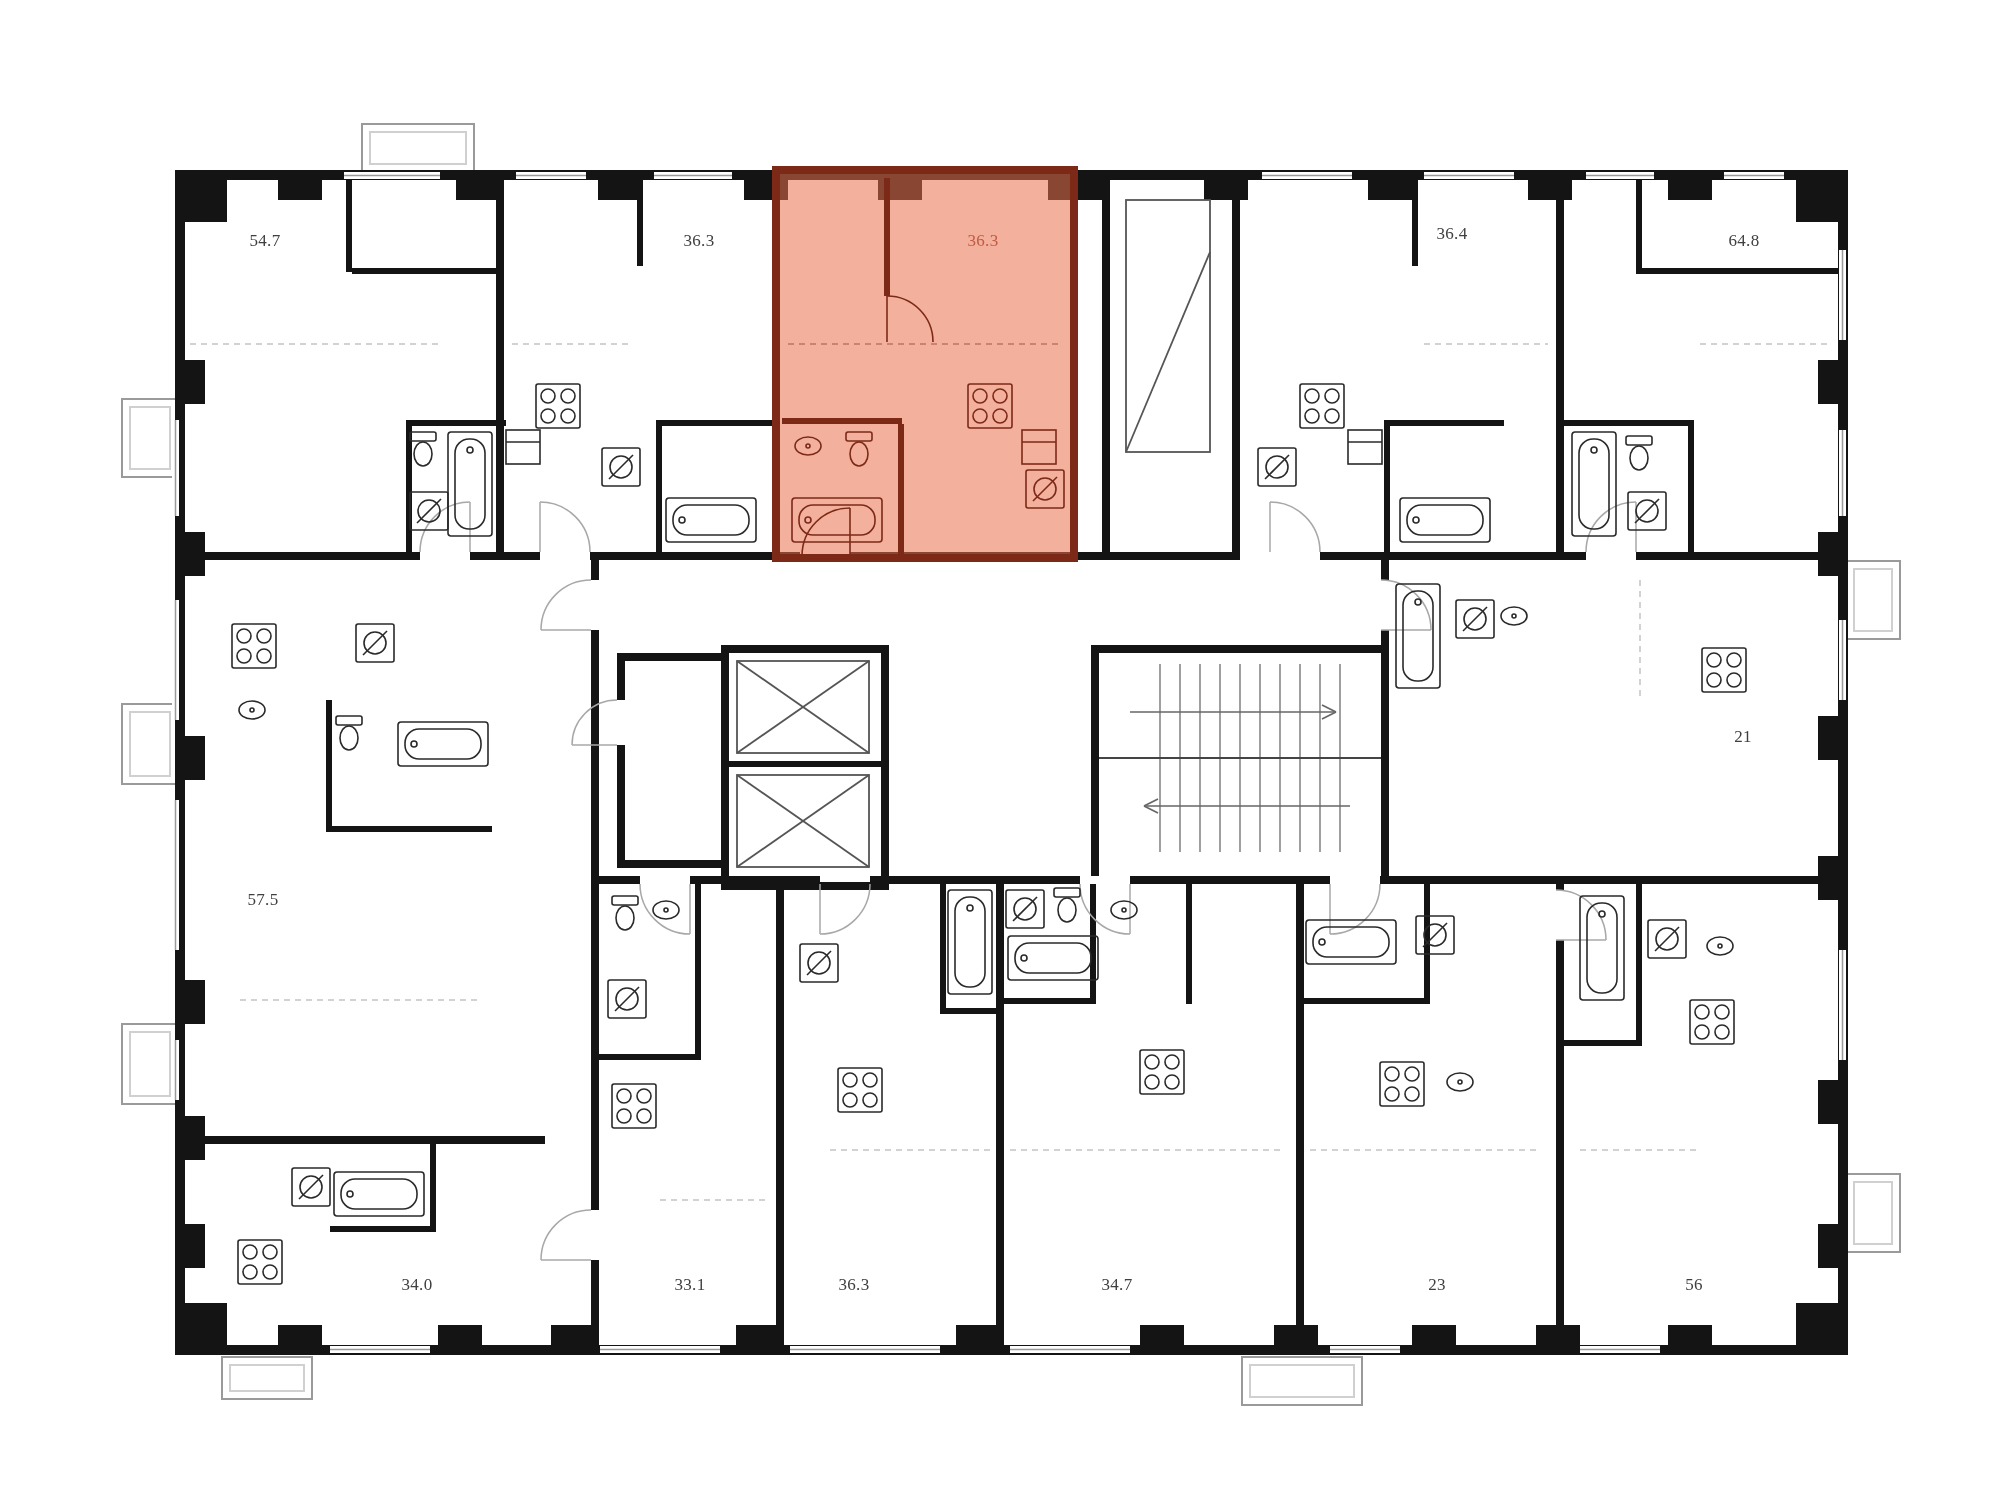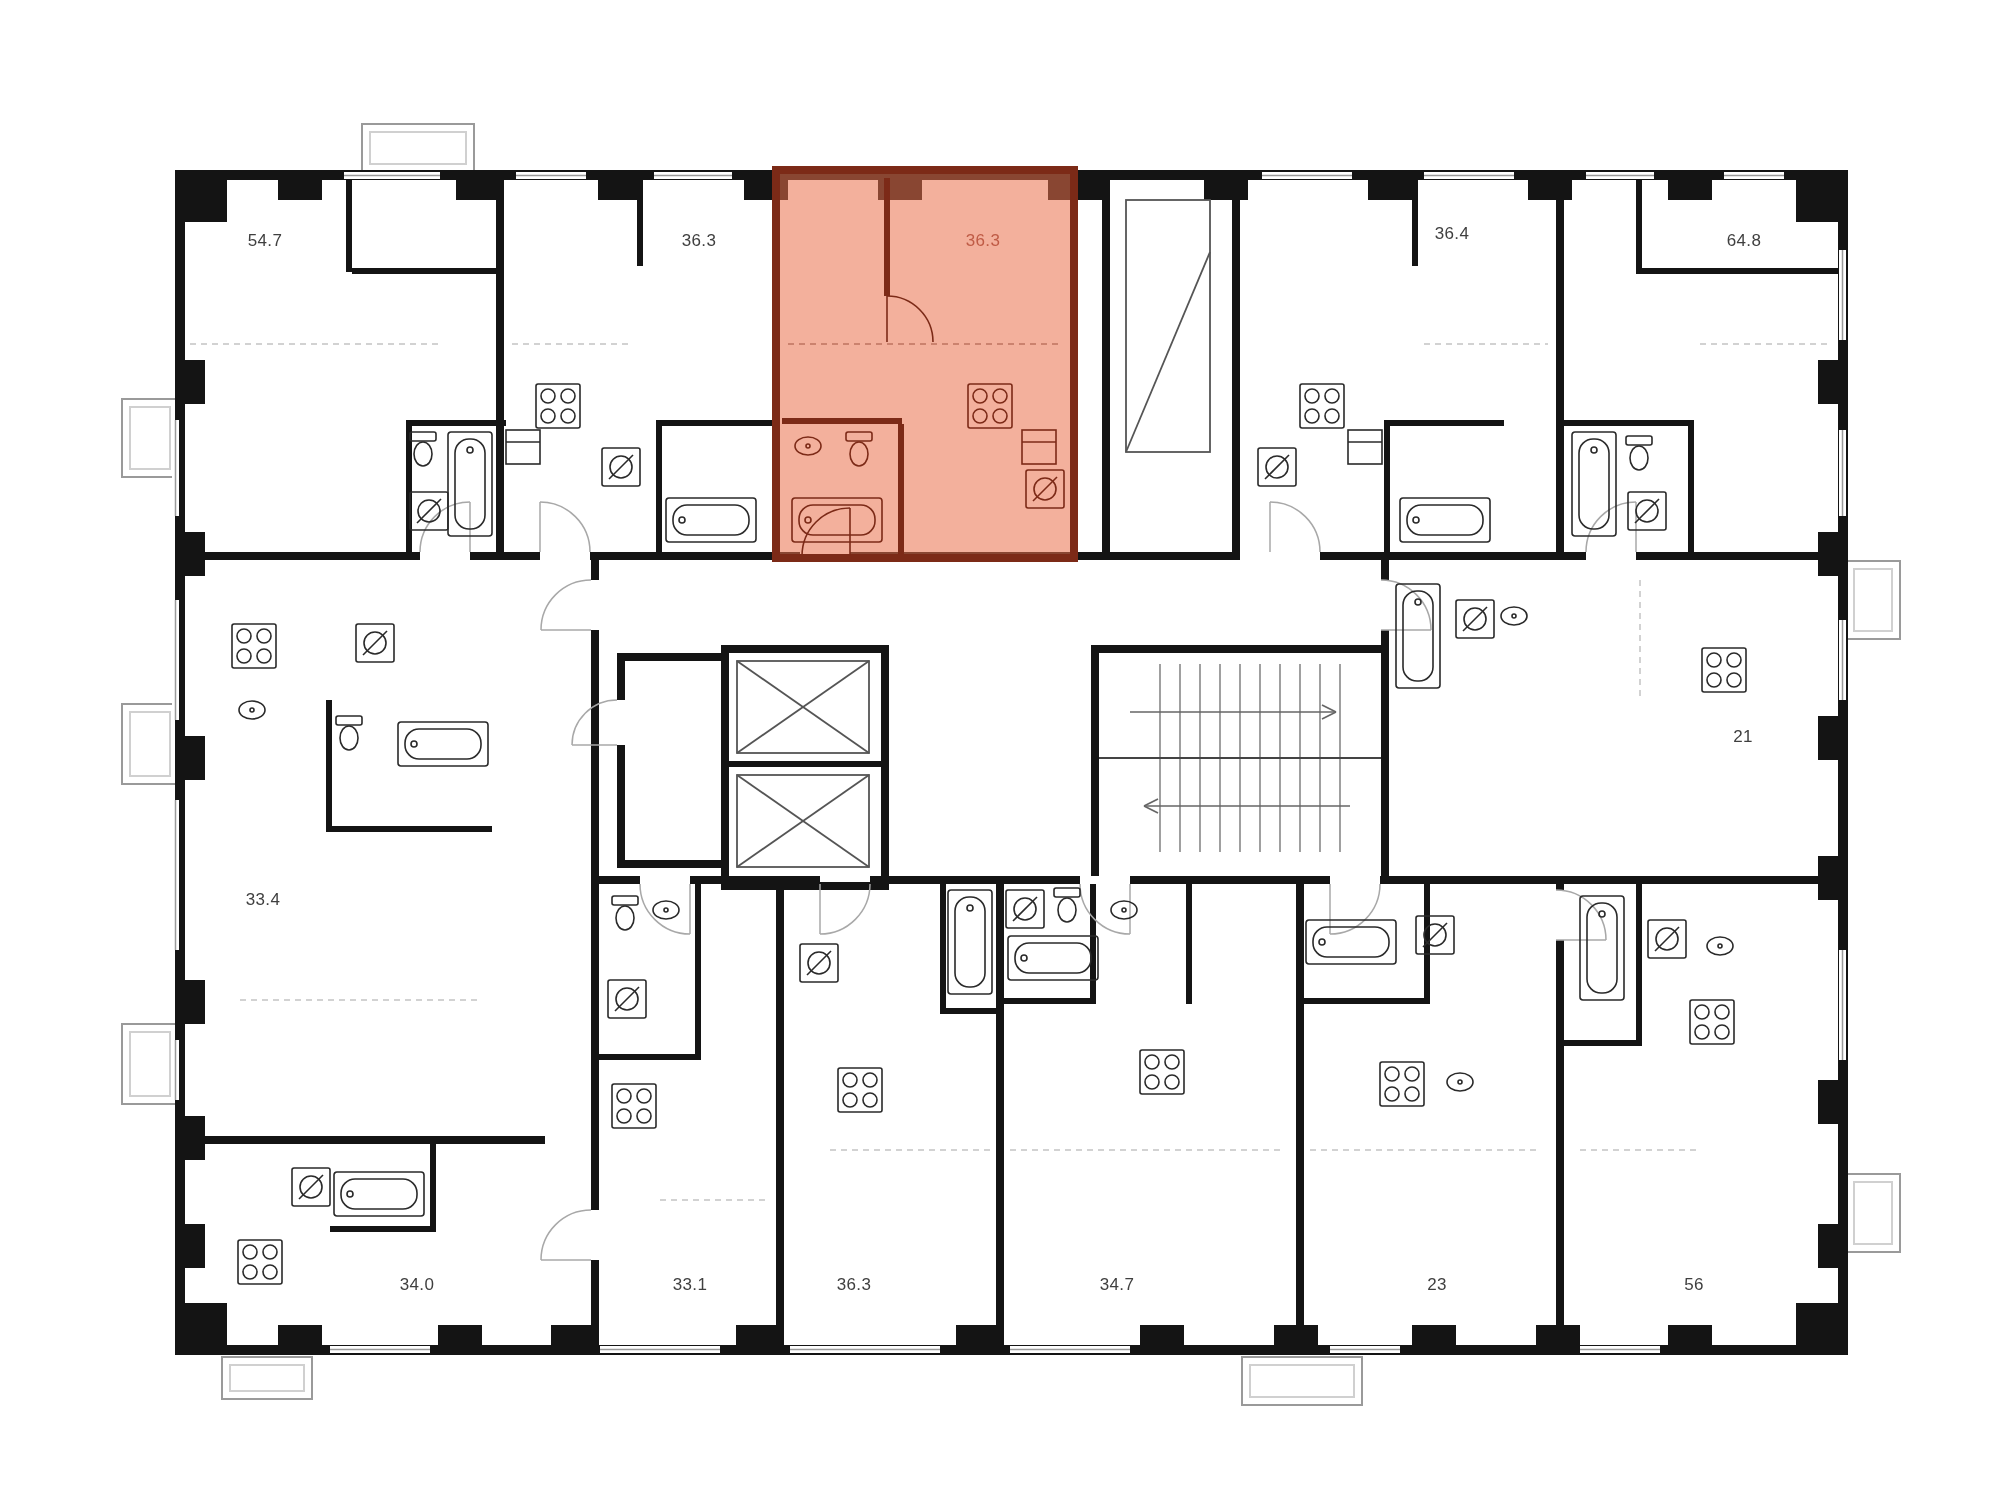--- a/index.html
+++ b/index.html
@@ -1,16 +1,16 @@
 <!DOCTYPE html>
 <html style="--wall: #141414; --hl-fill: #e96f4b; --hl-border: #7c2a17; --hl-label: #bf5b45;"><head>
 <meta charset="utf-8">
 <style>
   html,body{margin:0;padding:0;background:#fff;}
-  #stage{position:relative;width:2000px;height:1500px;background:#ffffff;font-family:Liberation Sans, sans-serif;overflow:hidden;}
+  #stage{position:relative;width:2000px;height:1500px;background:#ffffff;font-family:Liberation Serif, serif;overflow:hidden;}
   #plan-svg{position:absolute;left:0;top:0;}
   .area-label{position:absolute;transform:translate(-50%,-50%);font-size:17px;color:#3f3f3f;letter-spacing:.3px;user-select:none;}
   .area-label.hl{color:var(--hl-label,#bf5b45);}
   :root{--wall:#141414;--hl-fill:#e96f4b;--hl-border:#7c2a17;--hl-label:#bf5b45;}
 </style>
 </head>
 <body>
 
 <div id="stage">
 
@@ -408,21 +408,21 @@
     </g>
   </g>
 </svg>
 
 <div class="area-label" style="left:265px;top:241px">54.7</div>
 <div class="area-label" style="left:699px;top:241px">36.3</div>
 <div class="area-label hl" style="left:983px;top:241px">36.3</div>
 <div class="area-label" style="left:1452px;top:234px">36.4</div>
 <div class="area-label" style="left:1744px;top:241px">64.8</div>
 <div class="area-label" style="left:1743px;top:737px">21</div>
-<div class="area-label" style="left:263px;top:900px">33.4</div>
+<div class="area-label" style="left:263px;top:900px">57.5</div>
 <div class="area-label" style="left:417px;top:1285px">34.0</div>
 <div class="area-label" style="left:690px;top:1285px">33.1</div>
 <div class="area-label" style="left:854px;top:1285px">36.3</div>
 <div class="area-label" style="left:1117px;top:1285px">34.7</div>
 <div class="area-label" style="left:1437px;top:1285px">23</div>
 <div class="area-label" style="left:1694px;top:1285px">56</div>
 
 </div>
 
 </body></html>

